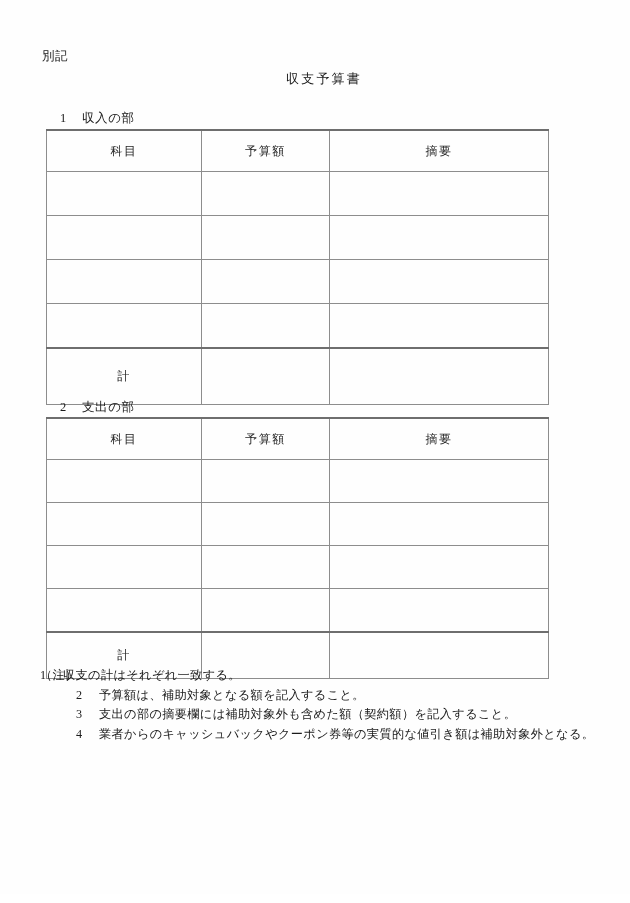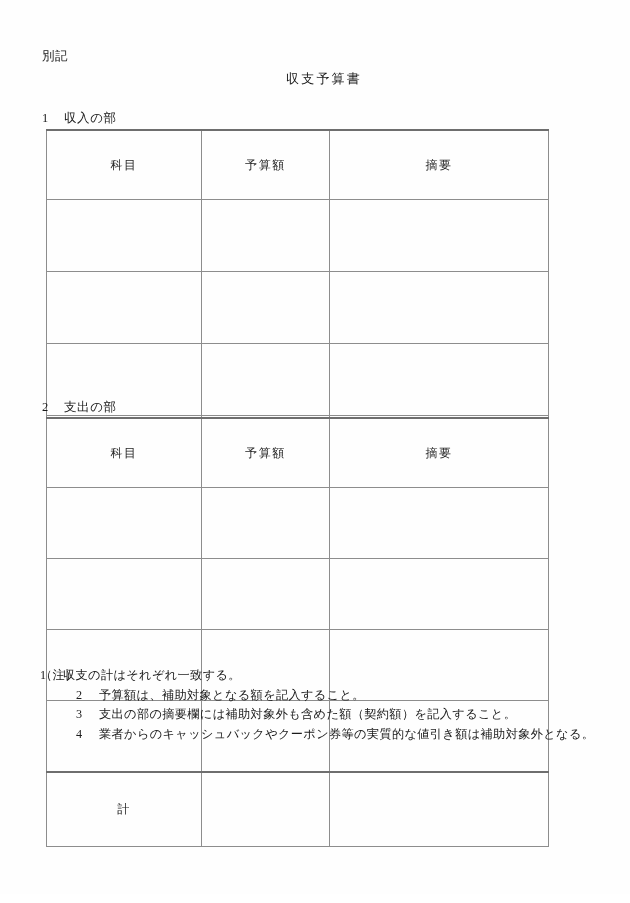--- a/index.html
+++ b/index.html
@@ -42,21 +42,21 @@
     letter-spacing: 2.2px;
     line-height: 1;
     padding-left: 18px;
     box-sizing: border-box;
     white-space: nowrap;
   }
 
   
   .section-label {
     position: absolute;
-    left: 42px;
+    left: 60px;
     font-size: 12.5px;
     letter-spacing: 0.6px;
     line-height: 1;
     white-space: nowrap;
   }
   .section-label .num {
     display: inline-block;
     min-width: 22px;
   }
   #sec-label-0 { top: 112px; }
@@ -79,21 +79,21 @@
   .budget-table col.c-tekiyo  { width: 219px; }
 
   .budget-table td,
   .budget-table th {
     border: 1px solid #8d8d8d;
     font-weight: normal;
     font-size: 12px;
     letter-spacing: 1.6px;
     text-align: center;
     vertical-align: middle;
-    padding: 16px;
+    padding: 2px;
     color: #1f1f1f;
   }
 
   .budget-table tr.head-row th {
     border-top: 2px solid #6e6e6e;
     border-bottom: 1px solid #8d8d8d;
   }
   .budget-table tr.total-row td {
     border-top: 2px solid #6e6e6e;
   }

